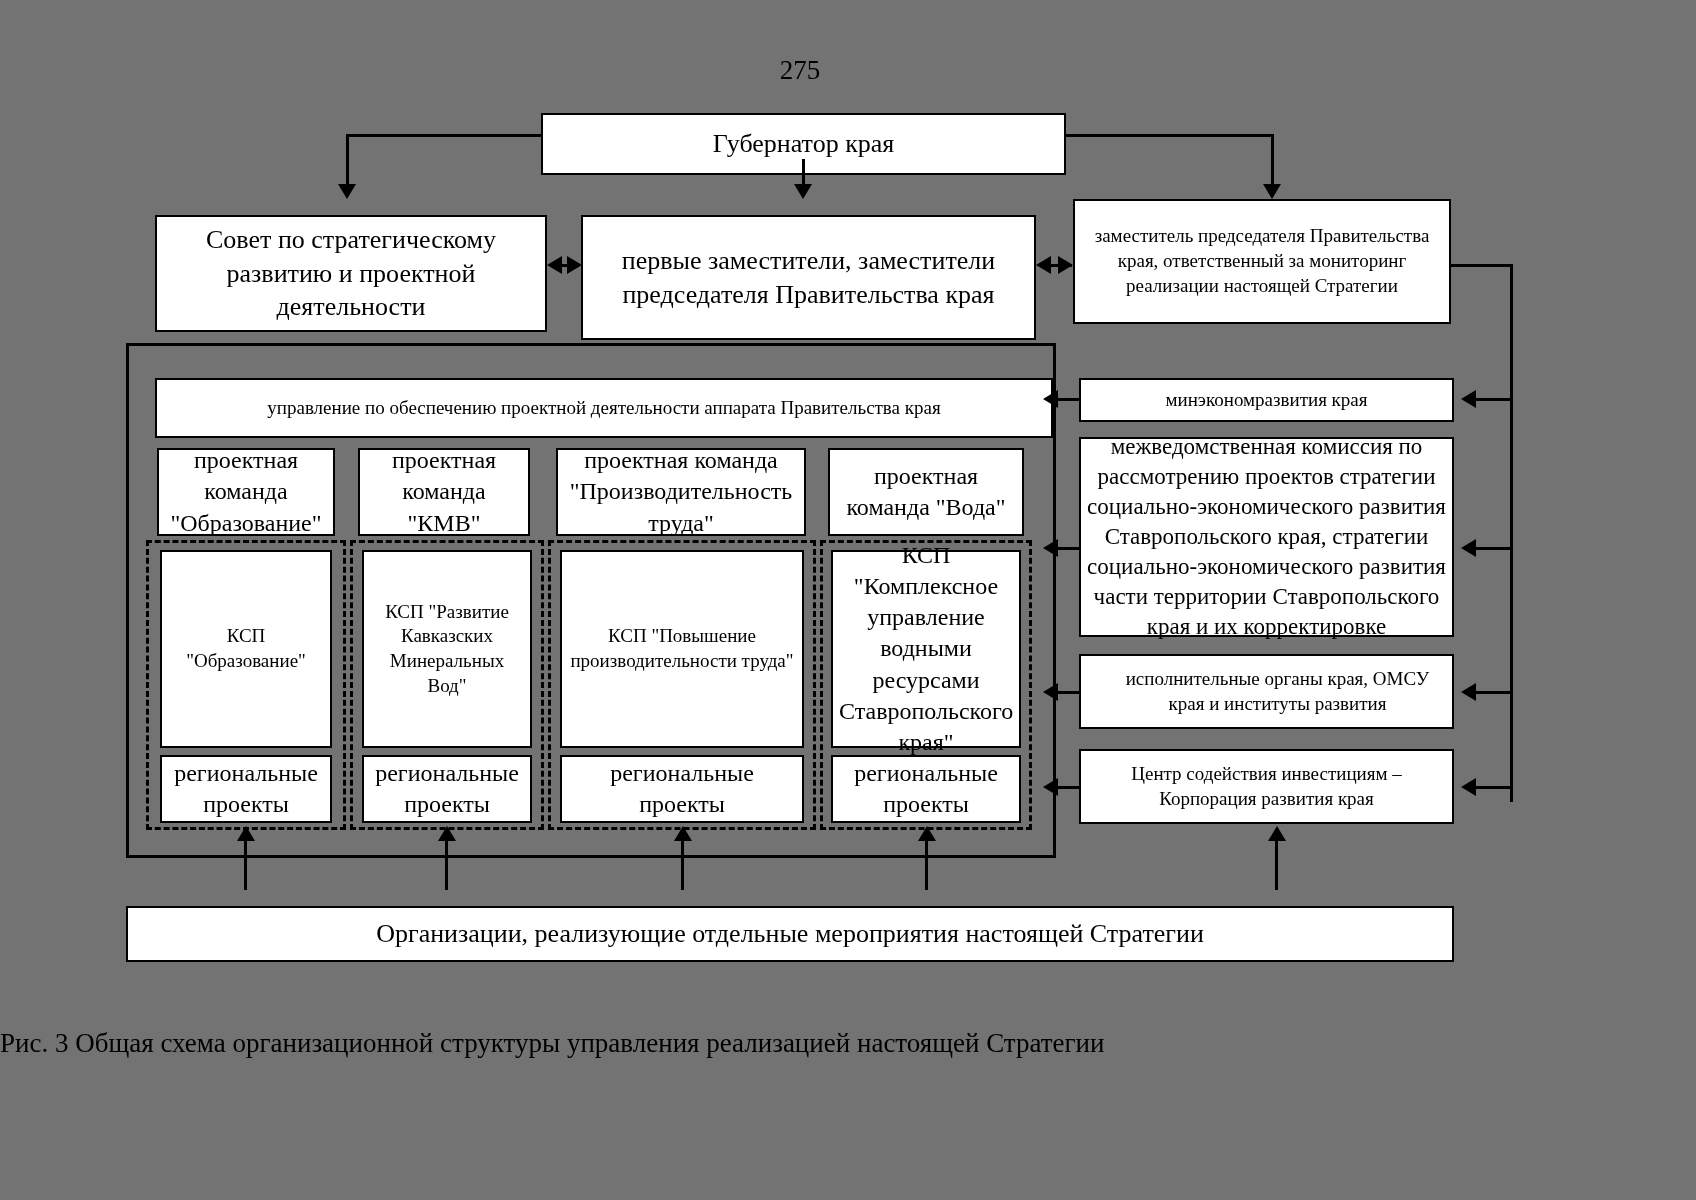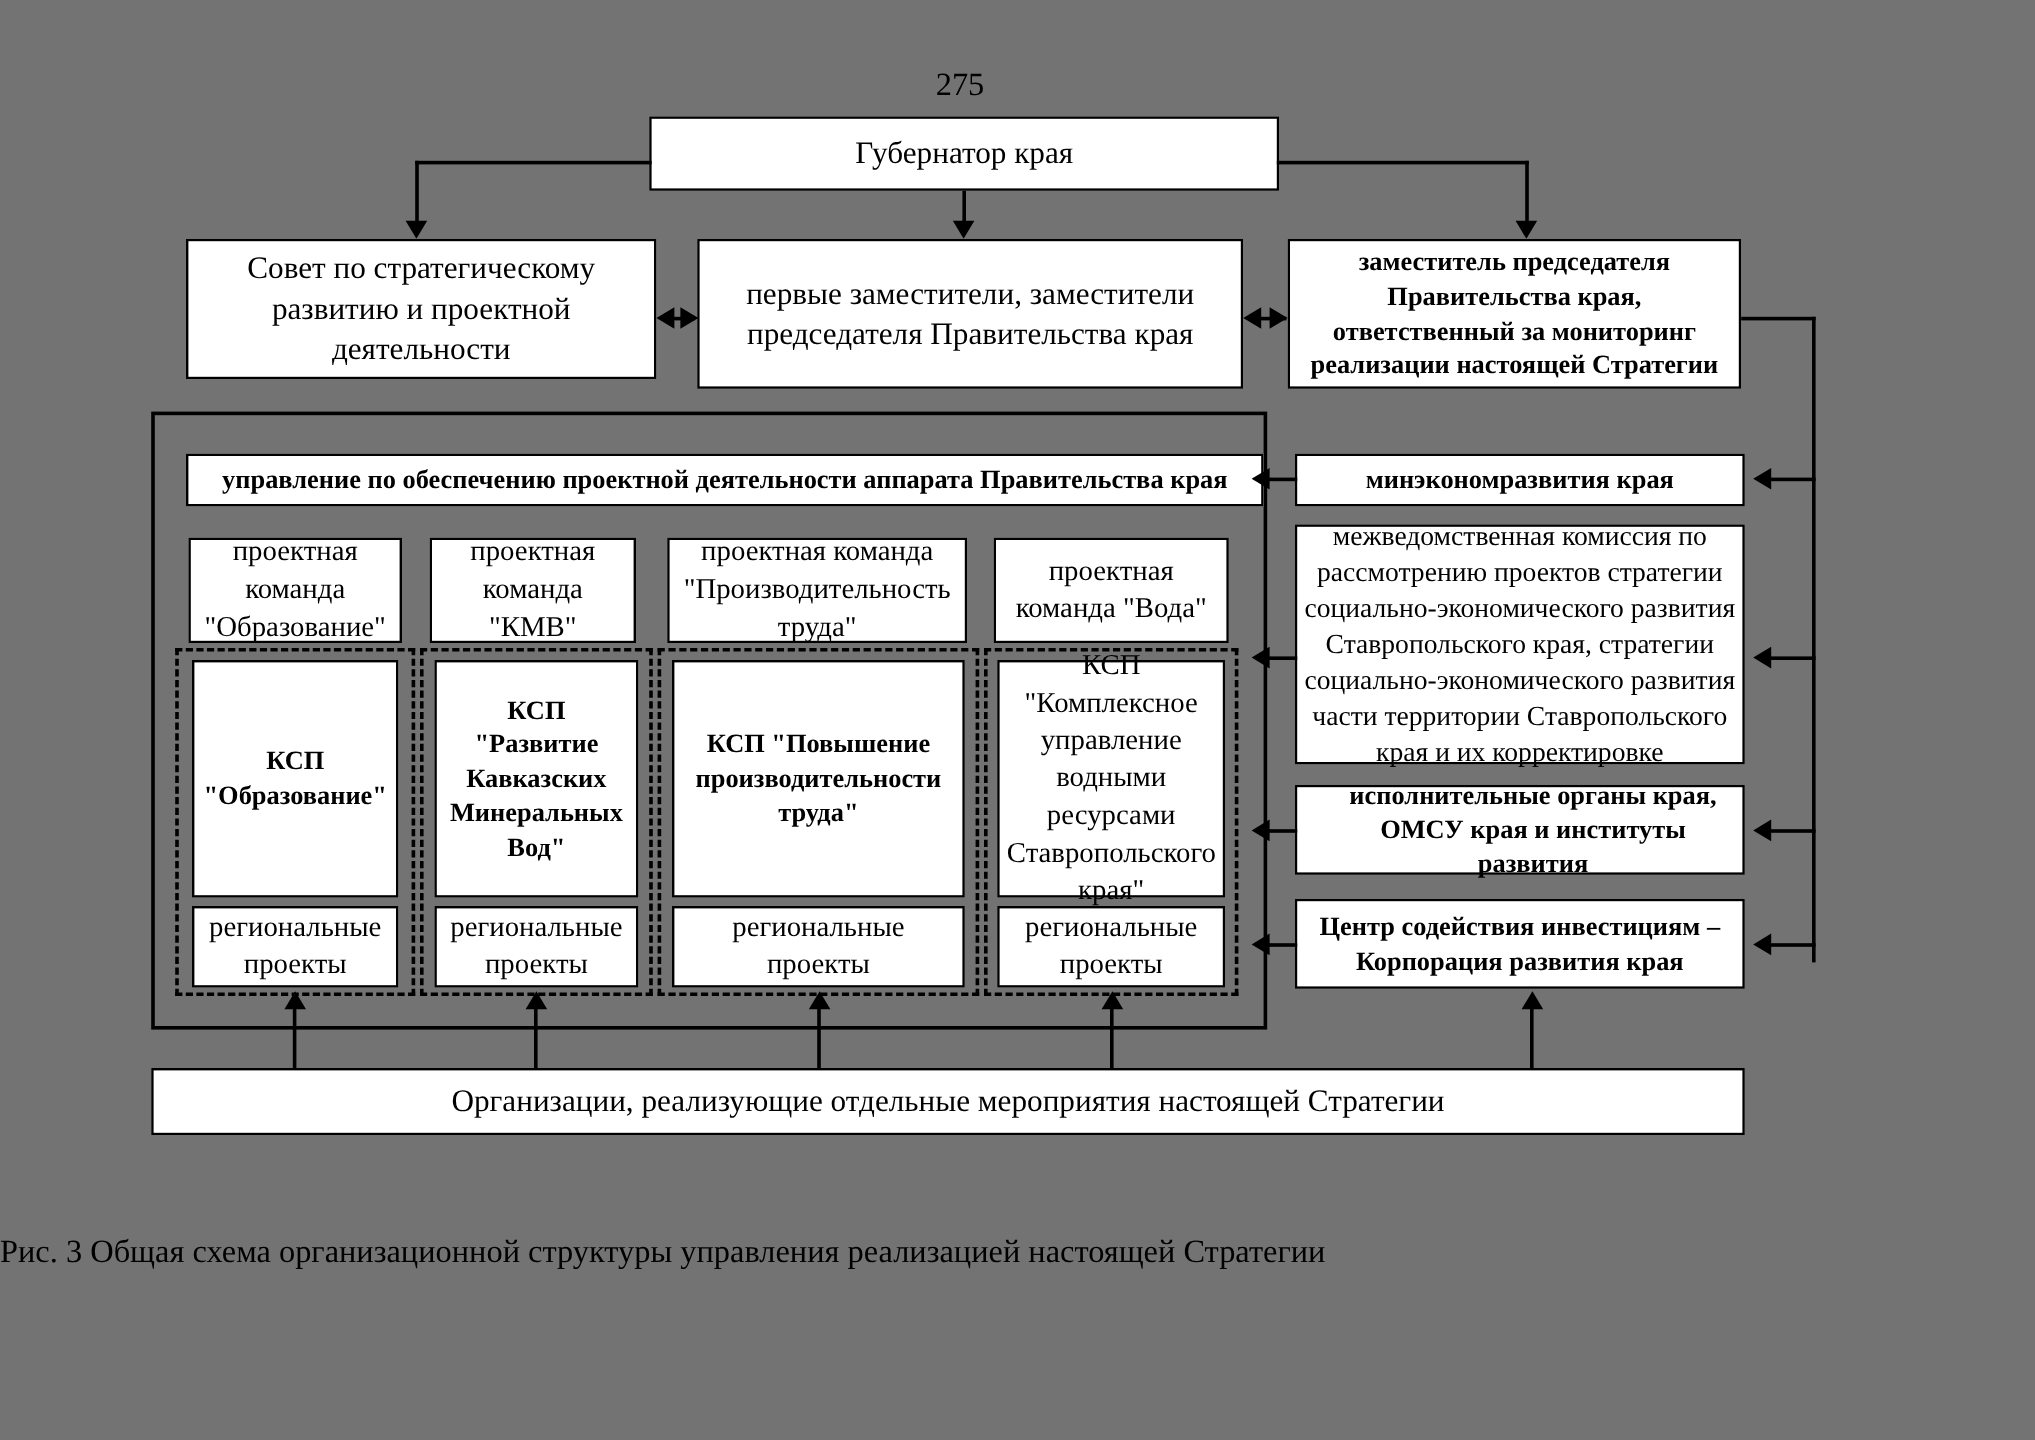--- a/index.html
+++ b/index.html
@@ -90,22 +90,22 @@
     border-bottom: 9px solid transparent;
     border-right: 15px solid #000;
   }
   .arr-right {
     border-top: 9px solid transparent;
     border-bottom: 9px solid transparent;
     border-left: 15px solid #000;
   }
 
   
-  .fs-26 { font-size: 26px; }
-  .fs-25 { font-size: 22px; font-weight: bold; }
+  .fs-26 { font-size: 26px; margin-top: 16px; }
+  .fs-25 { font-size: 19px; }
   .fs-24 { font-size: 24px; }
   .fs-23 { font-size: 23px; }
 </style>
 </head>
 <body>
 
 <div id="page">
 
   <div class="pagenum" style="left:700px; top:55px; width:200px;">275</div>
 
@@ -142,21 +142,21 @@
 
   <div class="ln hline" style="left:1040px; top:264px; width:32px;"></div>
   <div class="arrow arr-left" style="left:1036px; top:256px;"></div>
   <div class="arrow arr-right" style="left:1058px; top:256px;"></div>
 
   <div class="ln hline" style="left:1451px; top:264px; width:62px;"></div>
   <div class="ln vline" style="left:1510px; top:264px; height:538px;"></div>
 
   <div class="frame-solid" style="left:126px; top:343px; width:930px; height:515px;"></div>
 
-  <div class="box fs-25" style="left:155px; top:378px; width:898px; height:44px;">
+  <div class="box fs-25" style="left:155px; top:378px; width:898px; height:60px;">
     <span>управление по обеспечению проектной деятельности аппарата Правительства края</span>
   </div>
 
   <div class="box fs-24" style="left:157px; top:448px; width:178px; height:88px;">
     <span>проектная команда "Образование"</span>
   </div>
   <div class="frame-dashed" style="left:146px; top:540px; width:200px; height:290px;"></div>
   <div class="box fs-25" style="left:160px; top:550px; width:172px; height:198px;">
     <span>КСП "Образование"</span>
   </div>

